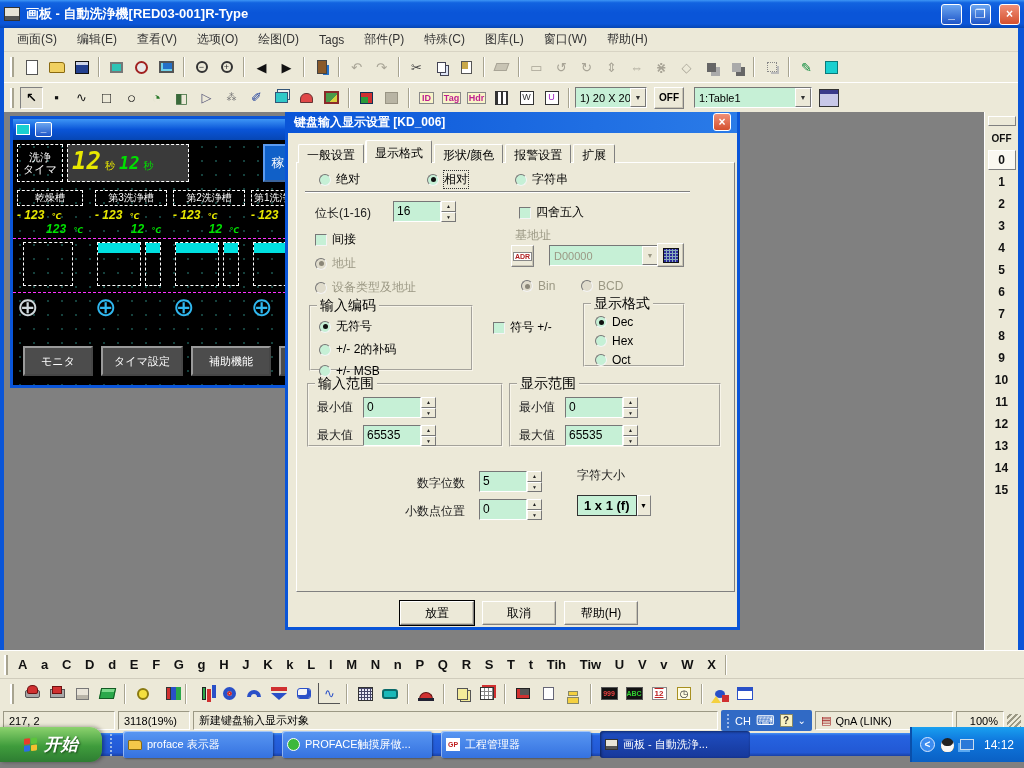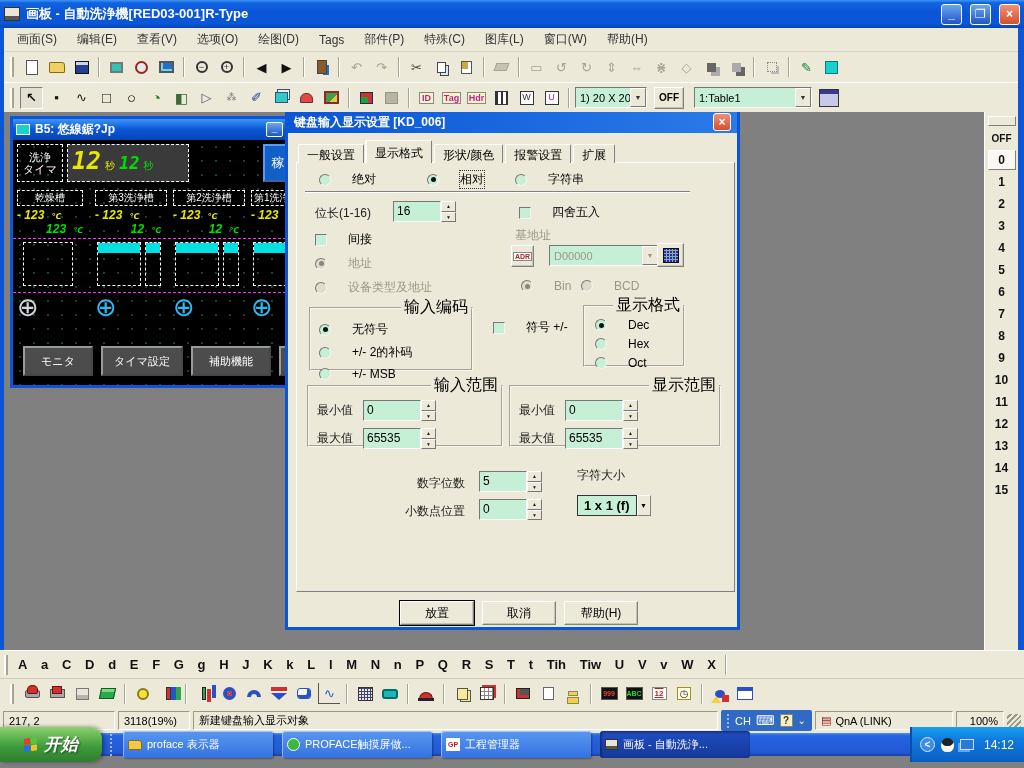--- a/index.html
+++ b/index.html
@@ -36,33 +36,33 @@
 .hmi-nav{background:#4c4c4c;border:2px outset #9a9a9a;color:#fff;font-size:11px;display:flex;align-items:center;justify-content:center;white-space:nowrap;}
 
 .dialog{left:281px;top:-4px;width:455px;height:522px;border:3px solid #0a55d8;background:#ece9d8;z-index:5;}
 .dtitle{height:22px;background:linear-gradient(90deg,#0a55d8,#2a7be8);display:flex;align-items:center;color:#fff;font-weight:bold;font-size:12px;padding:0 6px;}
 .tabs{position:absolute;left:10px;top:30px;display:flex;align-items:flex-end;height:22px;z-index:2;}
 .tab{height:19px;padding:2px 8px;font-size:12px;background:#ece9d8;border:1px solid #808080;border-bottom:none;border-top-color:#fff;border-left-color:#fff;border-radius:2px 2px 0 0;margin-right:2px;}
 .tab.active{height:23px;padding-top:4px;box-shadow:-1px 0 0 #fff;}
 .tabpanel{position:absolute;left:8px;top:51px;width:439px;height:430px;border:1px solid;border-color:#fff #808080 #808080 #fff;background:#ece9d8;}
 .lbl{font-size:12px;color:#222;white-space:nowrap;}
 .dis-t{color:#9b9884;}
-.ctl{display:flex;gap:21px;align-items:center;font-size:12px;white-space:nowrap;}
+.ctl{display:flex;gap:5px;align-items:center;font-size:12px;white-space:nowrap;}
 .radio{width:12px;height:12px;border-radius:50%;background:#c6f0d6;border:1px solid;border-color:#777 #f4f4f4 #f4f4f4 #777;display:inline-flex;align-items:center;justify-content:center;flex:none;}
 .radio.on::after{content:"";width:5px;height:5px;border-radius:50%;background:#111;}
 .radio.dis{background:#e0dccc;}
 .radio.dis.on::after{background:#8a8678;}
 .chk{width:12px;height:12px;background:#c6f0d6;border:1px solid;border-color:#777 #f4f4f4 #f4f4f4 #777;flex:none;}
 .focus-dotted{outline:1px dotted #333;}
 .spinner{display:flex;height:21px;}
 .spin-val{background:#c6f0d6;border:1px solid;border-color:#777 #fff #fff #777;padding:2px 3px;font-size:12px;height:100%;}
 .spin-btns{display:flex;flex-direction:column;width:15px;height:100%;}
 .sb{flex:1;background:#ece9d8;border:1px solid;border-color:#fff #777 #777 #fff;font-size:5px;display:flex;align-items:center;justify-content:center;color:#222;}
 .group{position:absolute;border:2px groove #f8f5ea;padding-top:2px;}
-.group legend{font-size:16px;padding:0 3px;text-align:right;}
+.group legend{font-size:14px;padding:0 3px;margin-left:6px;}
 .btn{background:#ece9d8;border:1px solid;border-color:#fff #808080 #808080 #fff;box-shadow:inset -1px -1px 0 #c8c4b4;font-size:12px;display:flex;align-items:center;justify-content:center;}
 .btn.default{box-shadow:0 0 0 1px #000, inset -1px -1px 0 #c8c4b4;}
 
 .letterbar{left:0;top:650px;width:1024px;height:28px;background:#ece9d8;border-top:1px solid #fff;display:flex;align-items:center;}
 .letters{display:flex;align-items:center;width:710px;justify-content:space-between;padding:0 6px;}
 .letters span{font-size:13px;font-weight:bold;color:#111;}
 .partsbar{left:0;top:678px;width:1024px;height:30px;background:#ece9d8;border-top:1px solid #d0ccbc;display:flex;align-items:center;gap:3px;padding-left:6px;}
 .pic{width:22px;height:21px;display:flex;align-items:center;justify-content:center;position:relative;}
 .statusbar{left:0;top:708px;width:1024px;height:25px;background:#ece9d8;display:flex;align-items:center;gap:3px;padding:2px 3px;font-size:11px;}
 .spanel{height:19px;border:1px solid;border-color:#9b9884 #fff #fff #9b9884;display:flex;align-items:center;padding:0 5px;white-space:nowrap;overflow:hidden;}
@@ -238,21 +238,20 @@
     <span class="ic" style="width:30px;">
         <span style="width:20px;height:18px;background:#c8c8e8;border:1px solid #333;box-shadow:inset 0 4px 0 #3a3a8a;"></span>
       </span>
   </div>
 
   <div class="abs workspace">
 
     <div class="abs b5win">
       <div class="b5title">
         <span style="width:14px;height:11px;background:#19d0d0;border:1px solid #fff;"></span>
-        <span style="flex:1;">B5: 悠線鋸?Jp</span>
         <span style="width:17px;height:15px;background:linear-gradient(180deg,#6ba6f0,#1e55c8);border:1px solid #fff;border-radius:2px;color:#fff;font-size:10px;text-align:center;line-height:10px;">_</span>
       </div>
       <div class="hmi">
 
         <div class="abs dash" style="left:4px;top:4px;width:46px;height:38px;display:flex;flex-direction:column;align-items:center;justify-content:center;color:#fff;font-size:11px;line-height:12px;">
           <span>洗浄</span>
           <span>タイマ</span>
         </div>
         <div class="abs dash" style="left:54px;top:4px;width:122px;height:38px;background:#3a3a3a;display:flex;align-items:baseline;gap:4px;padding:2px 4px;">
           <span class="seg" style="color:#e8e800;font-size:24px;">12</span>

